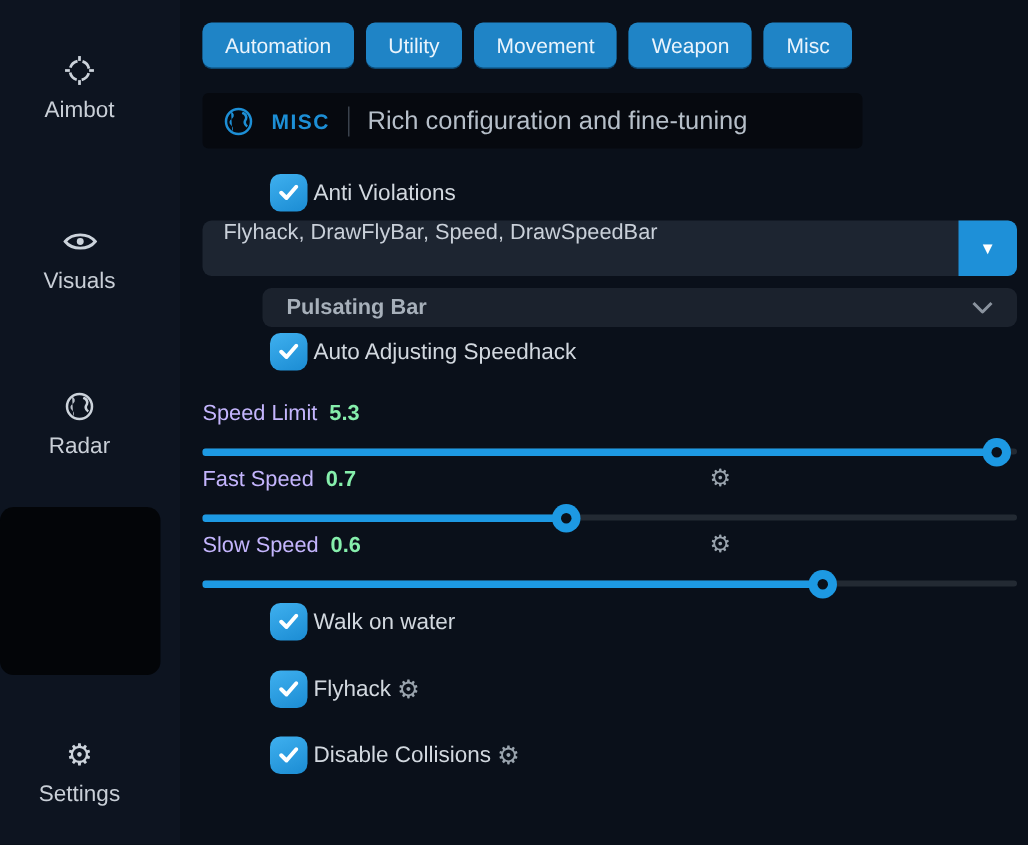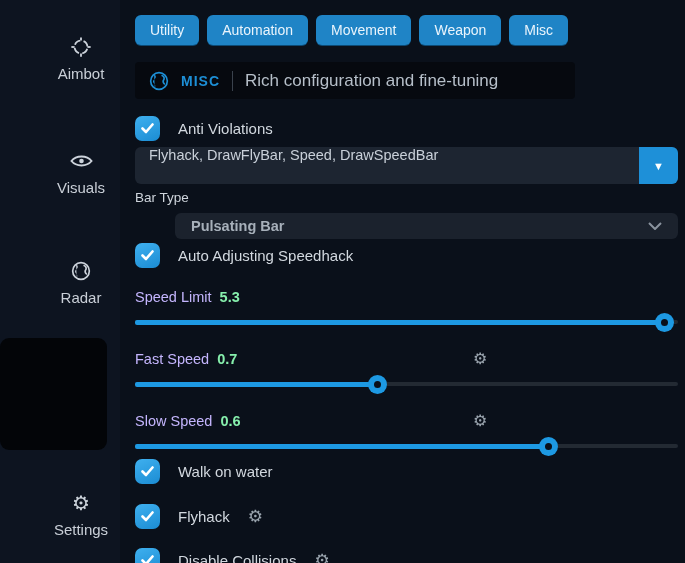--- a/index.html
+++ b/index.html
@@ -11,21 +11,21 @@
     display:flex;
   }
   
   .sidebar {
     width:120px; height:563px; position:relative;
     background:#0d1420; flex:0 0 120px;
   }
   .side-item {
     position:absolute; left:0; width:106px;
     display:flex; flex-direction:column; align-items:center; gap:7px;
-    color:#c9cfd7; font-size:15px; cursor:pointer;margin-left:28px;
+    color:#c9cfd7; font-size:15px; cursor:pointer;
   }
   .side-item .s-icon { color:#ccd3db; height:22px; display:flex; align-items:center; justify-content:center; }
   .misc-tile {
     position:absolute; left:0; top:338px; width:107px; height:112px;
     background:#030508; border-radius:9px;
   }
   
   .main { flex:1; padding:0 7px 0 15px; position:relative; }
   
   .tabs { display:flex; gap:8px; margin-top:15px; }
@@ -37,21 +37,21 @@
   
   .strip {
     margin-top:17px; width:440px; height:37px; background:#06090f;
     border-radius:4px; display:flex; align-items:center; padding:0 14px; gap:12px;
   }
   .strip .g-icon { color:#1d8fd6; display:flex; }
   .strip .title { color:#1d8fd6; font-weight:bold; font-size:14px; letter-spacing:1px; }
   .strip .vdiv { width:1px; height:20px; background:#3a424d; }
   .strip .subtitle { color:#b6bfc9; font-size:17px; }
   
-  .cb-row { display:flex; align-items:center; gap:18px; }
+  .cb-row { display:flex; align-items:center; gap:4px;margin-left:45px; }
   .checkbox {
     width:25px; height:25px; border-radius:7px; flex:0 0 25px;
     background:linear-gradient(155deg,#3fb0ef,#1b8cd3);
     display:flex; align-items:center; justify-content:center; cursor:pointer;
   }
   .cb-label { font-size:15px; color:#d2d8df; }
   .row-gear { color:#9aa4ae; font-size:17px; line-height:1; cursor:pointer; }
   
   .select-multi {
     margin-top:6px; height:37px; background:#1d2531; border-radius:6px;
@@ -66,21 +66,21 @@
   .field-label { margin-top:6px; font-size:13.5px; color:#cfd5dc; }
   .select-single {
     margin-top:8px; height:26px; background:#1b222d; border-radius:6px;
     display:flex; align-items:center; justify-content:space-between;
     padding:0 16px; cursor:pointer;margin-left:40px;
   }
   .select-single .sel-text { font-size:14.5px; color:#a7b0ba; font-weight:bold; }
   .chev { color:#8a939e; display:flex; }
   
   .slider-label-row { margin-top:20px; position:relative; display:flex; align-items:center; gap:8px; height:17px; }
-  .slider-label-row.tight { margin-top:18px; }
+  .slider-label-row.tight { margin-top:0; }
   .slider-label { font-size:14.5px; color:#c4b5fd; }
   .slider-value { font-size:14.5px; font-weight:bold; color:#86efac; }
   .slider-gear { position:absolute; left:338px; top:0px; color:#9aa4ae; font-size:16px; line-height:17px; cursor:pointer; }
   .slider { position:relative; height:20px; margin-top:7px; cursor:pointer; }
   .slider .track { position:absolute; top:8px; left:0; right:0; height:4px; border-radius:2px; background:#232a33; }
   .slider .fill { position:absolute; top:7.5px; left:0; height:5px; border-radius:2px; background:#1d99e3; }
   .slider .handle {
     position:absolute; top:0.5px; width:19px; height:19px; border-radius:50%;
     background:#1d99e3; margin-left:-9px;
     display:flex; align-items:center; justify-content:center;
@@ -138,22 +138,22 @@
   <div class="side-item" style="top:492px;">
     <span class="s-icon" style="font-size:20px;">⚙</span>
     <span>Settings</span>
   </div>
 
 </div>
 
 <div class="main">
 
   <div class="tabs">
+    <button class="tab">Automation</button>
     <button class="tab">Utility</button>
-    <button class="tab">Automation</button>
     <button class="tab">Movement</button>
     <button class="tab">Weapon</button>
     <button class="tab">Misc</button>
   </div>
 
   <div class="strip">
     <span class="g-icon">
       <svg width="20" height="20" viewBox="0 0 24 24" fill="none" stroke="currentColor" stroke-width="2">
         <circle cx="12" cy="12" r="10"></circle>
         <path d="M6 3.5 q4 3 1 6 q-4 2.5 -1 5.5 q2.5 2 1 5" fill="currentColor" stroke="none"></path>
@@ -172,21 +172,20 @@
         </svg>
     </span>
     <span class="cb-label">Anti Violations</span>
   </div>
 
   <div class="select-multi">
     <span class="sel-text">Flyhack, DrawFlyBar, Speed, DrawSpeedBar</span>
     <button class="sel-btn">▼</button>
   </div>
 
-  <div class="field-label">Bar Type</div>
   <div class="select-single">
     <span class="sel-text">Pulsating Bar</span>
     <span class="chev">
       <svg width="14" height="8" viewBox="0 0 14 8" fill="none" stroke="currentColor" stroke-width="2">
           <polyline points="1,1 7,7 13,1"></polyline>
         </svg>
     </span>
   </div>
 
   <div class="cb-row mt4">

